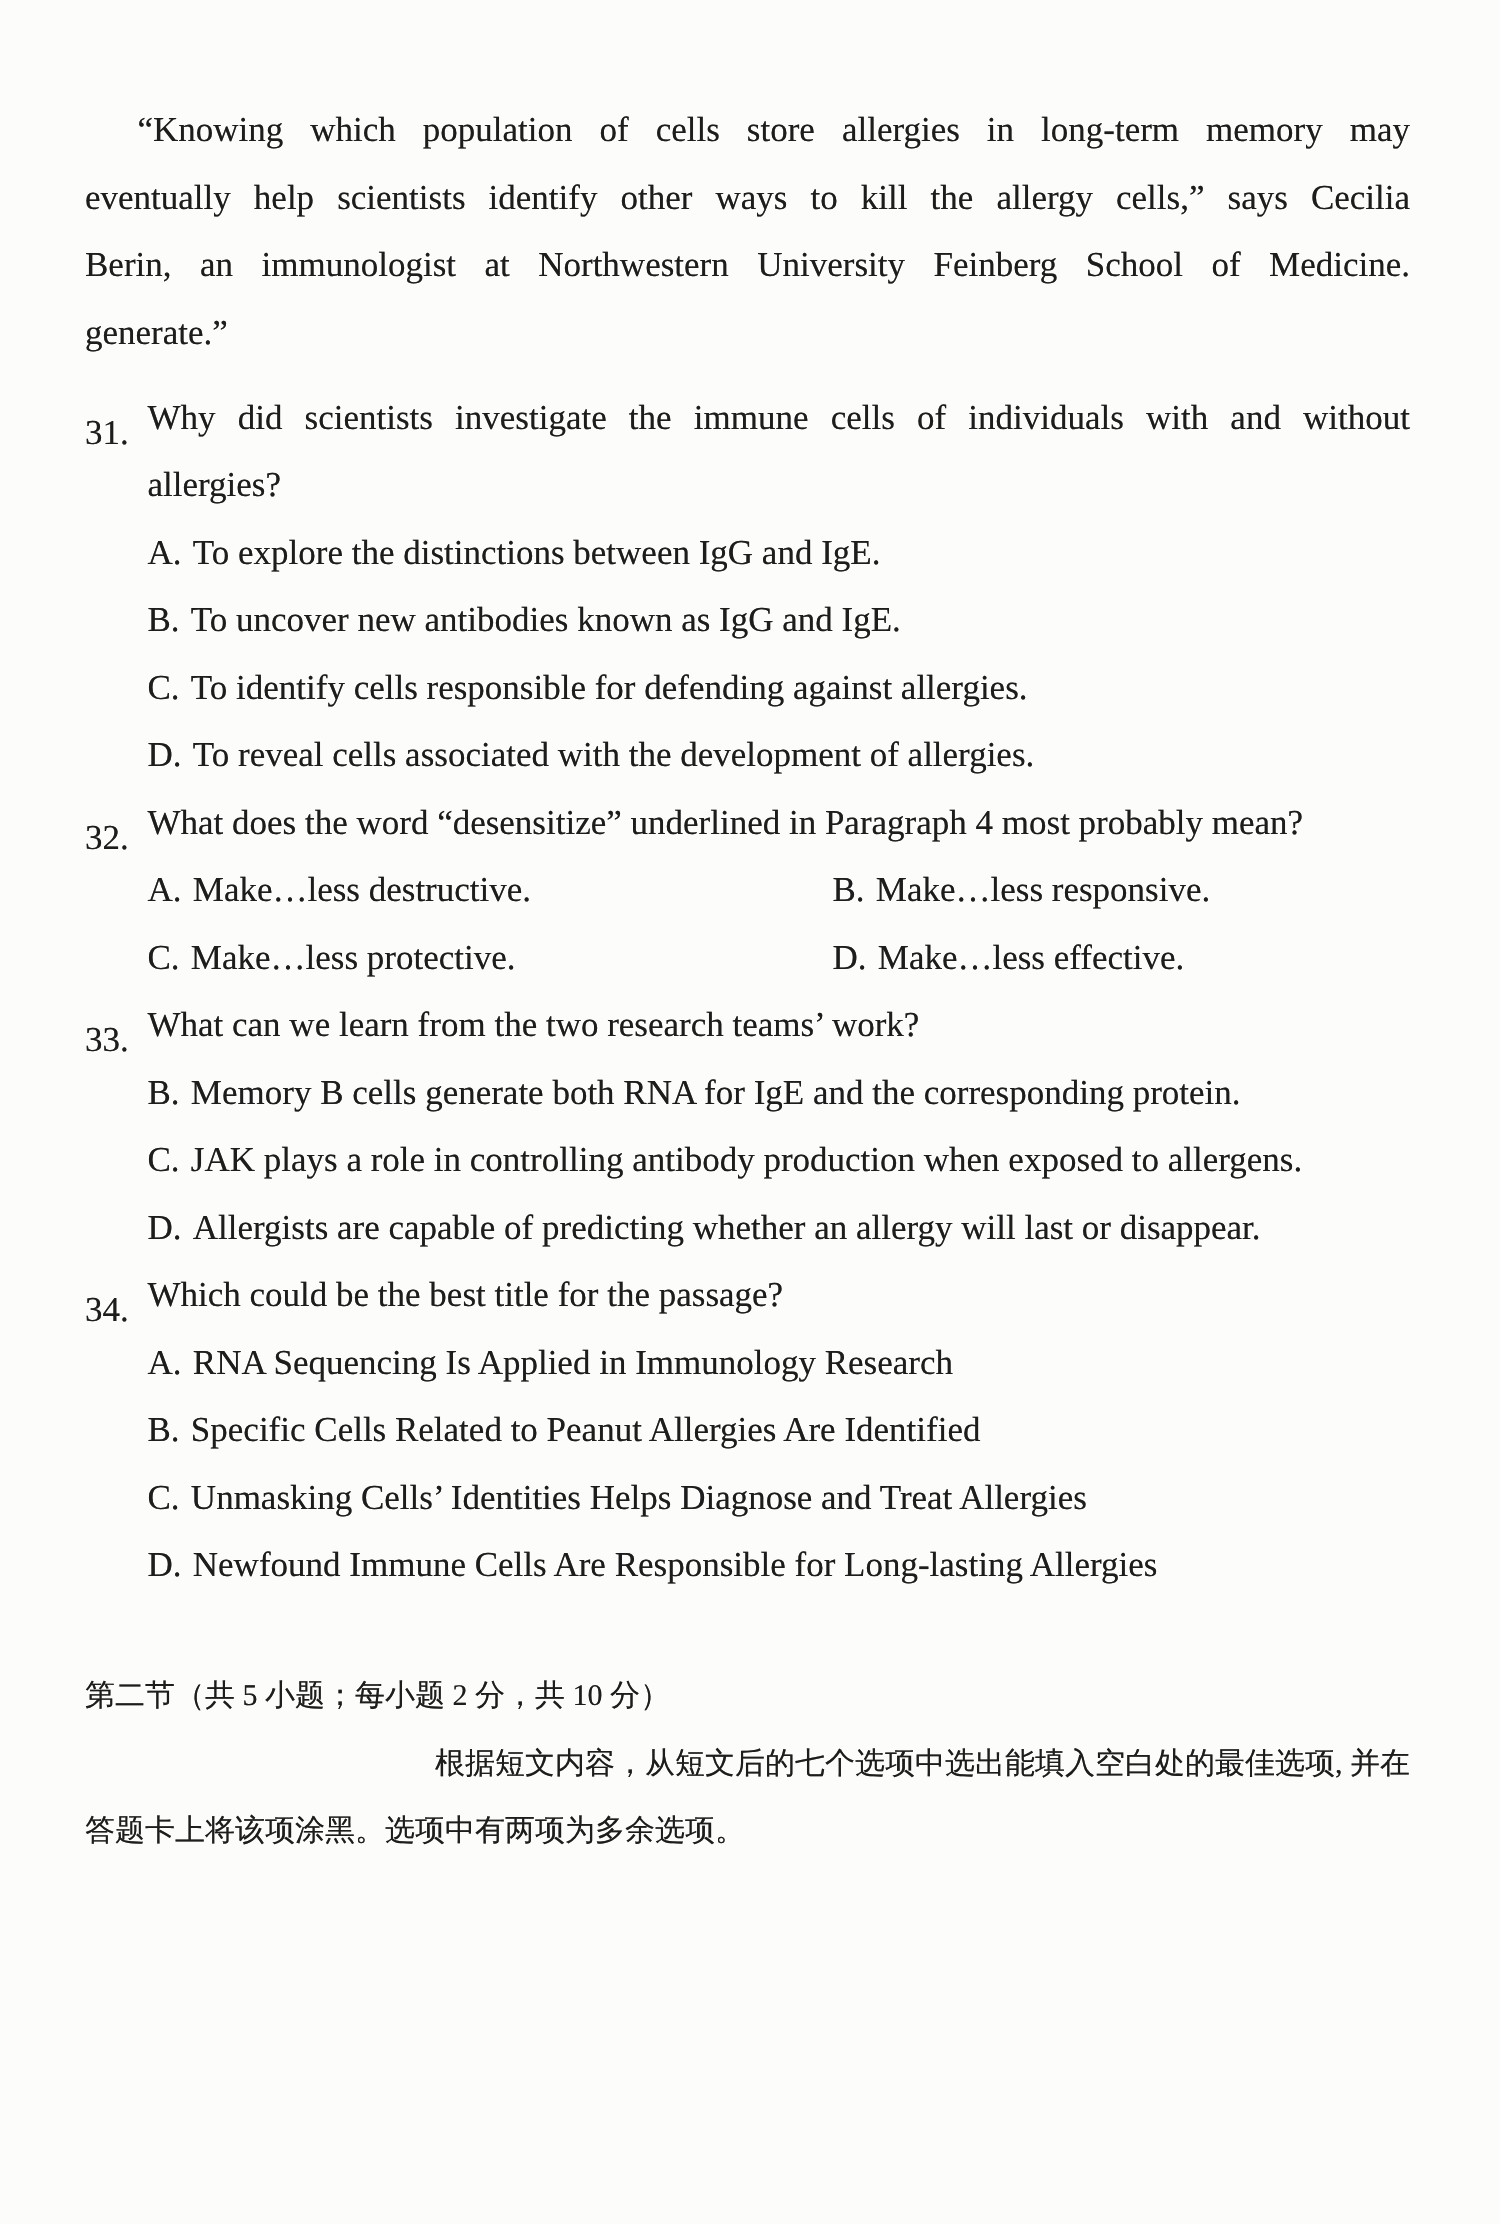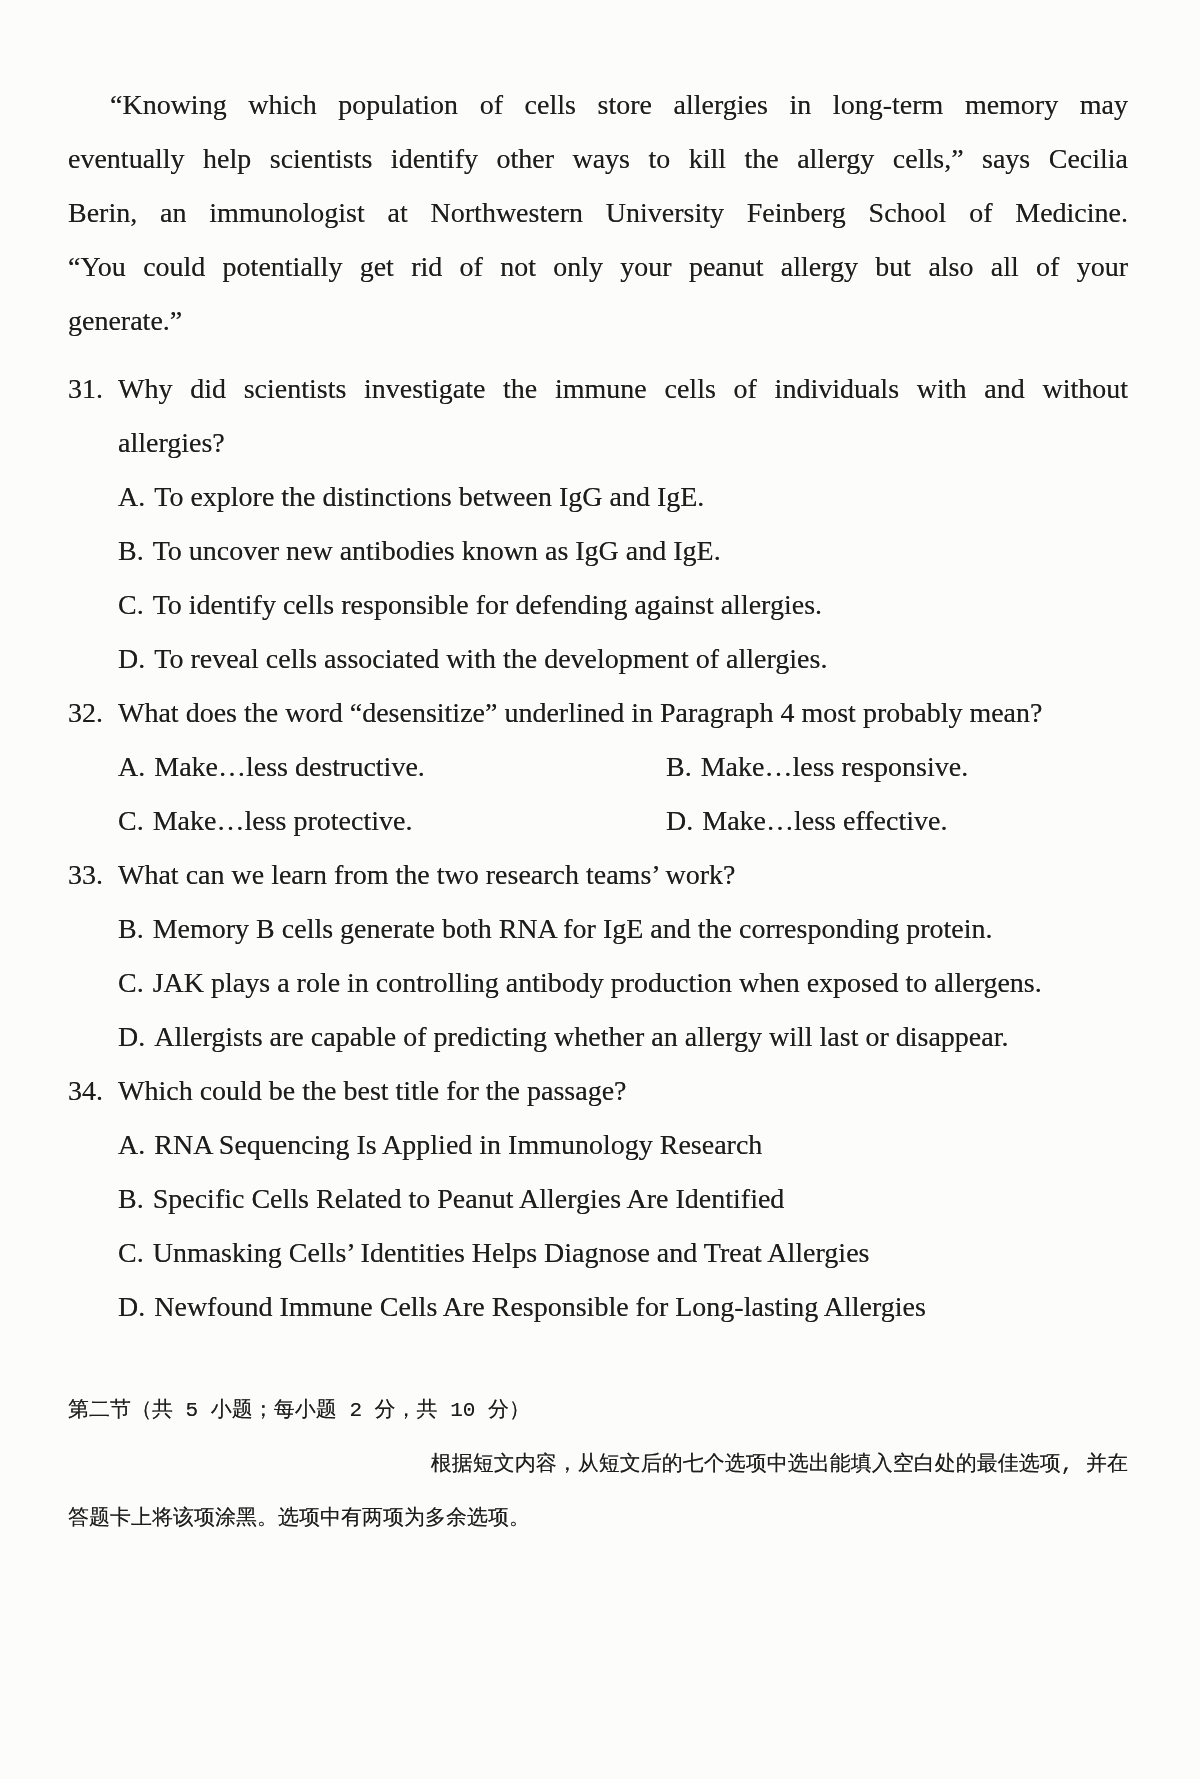--- a/index.html
+++ b/index.html
@@ -25,39 +25,39 @@
   .pline {
     text-align: justify;
     text-align-last: justify;
     white-space: normal;
   }
   .pline.first { text-indent: 42px; }
   .pline.last { text-align: left; text-align-last: left; }
   
   .question { position: relative; padding-left: 50px; }
   .question.gap-top { margin-top: 14px; }
-  .qnum { position: absolute; left: 0; top: 0; }
+  .qnum { position: absolute; left: 0; top: 12px; }
   .stem-line { white-space: nowrap; }
   .stem-line.stretch {
     white-space: normal;
     text-align: justify;
     text-align-last: justify;
   }
   .option { white-space: nowrap; }
   .option .lab { margin-right: 9px; }
   .opt-grid {
     display: grid;
     grid-template-columns: 548px auto;
     grid-auto-flow: row;
   }
   
   .section2 {
     margin-top: 50px;
-    font-family: Liberation Mono, monospace;
-    font-size: 21px;
+    font-family: Liberation Serif, serif;
+    font-size: 24px;
   }
   .instr-line { white-space: nowrap; }
   .instr-line.indent { text-indent: 56px; text-align: right; }
   
   .footer {
     position: absolute;
     top: 1702px;
     left: 0;
     width: 100%;
     text-align: center;
@@ -71,21 +71,20 @@
 </head>
 <body>
 
 <div class="page">
   <div class="content">
 
     <div class="passage">
       <div class="pline first">“Knowing which population of cells store allergies in long-term memory may</div>
       <div class="pline">eventually help scientists identify other ways to kill the allergy cells,” says Cecilia</div>
       <div class="pline">Berin, an immunologist at Northwestern University Feinberg School of Medicine.</div>
-      <div class="pline">“You could potentially get rid of not only your peanut allergy but also all of your</div>
       <div class="pline last">generate.”</div>
     </div>
 
     <div class="question gap-top">
       <span class="qnum">31.</span>
       <div class="stem-line stretch">Why did scientists investigate the immune cells of individuals with and without</div>
       <div class="stem-line">allergies?</div>
       <div class="options">
         <div class="option"><span class="lab">A.</span><span>To explore the distinctions between IgG and IgE.</span></div>
         <div class="option"><span class="lab">B.</span><span>To uncover new antibodies known as IgG and IgE.</span></div>

